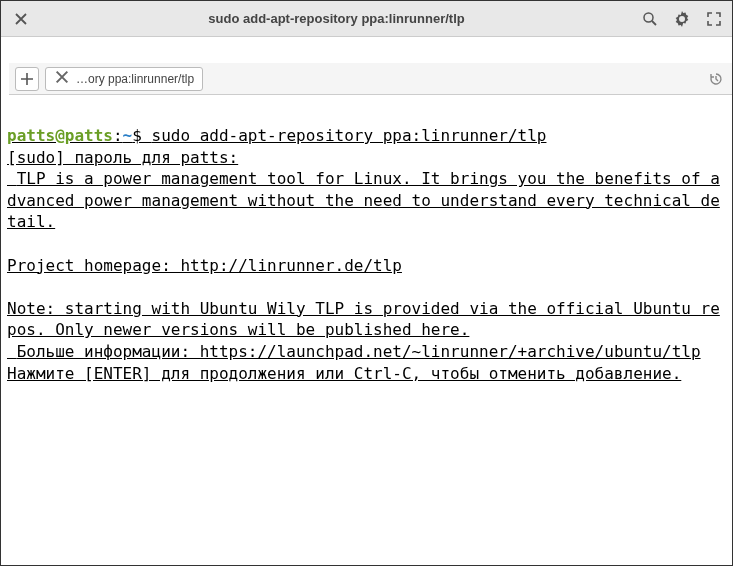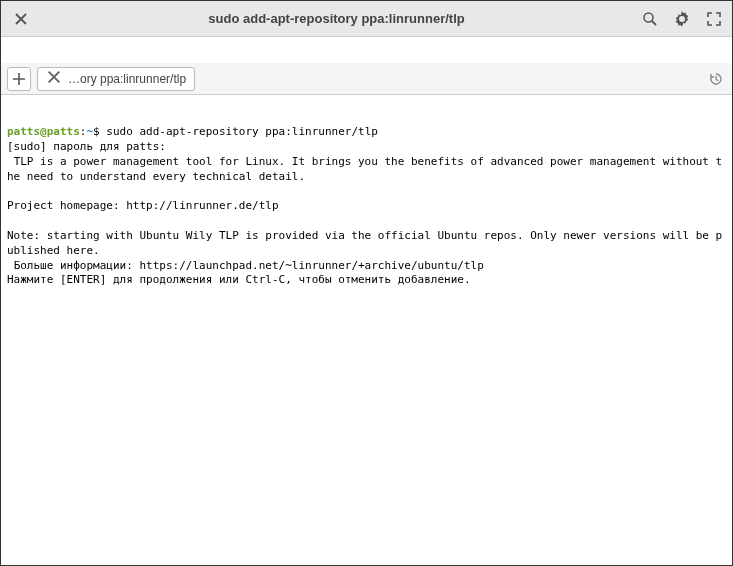--- a/index.html
+++ b/index.html
@@ -61,20 +61,21 @@
       color: #555;
       cursor: pointer;
     }
     .tabbar {
       background: #f5f5f5;
       height: 32px;
       display: flex;
       align-items: center;
       padding: 0 6px;
       border-bottom: 1px solid #ccc;
+      margin-left: 8px;
     }
     .new-tab {
       width: 24px;
       height: 24px;
       border: 1px solid #bbb;
       background: #fff;
       border-radius: 3px;
       display: flex;
       align-items: center;
       justify-content: center;
@@ -107,27 +108,28 @@
       display: flex;
       align-items: center;
       justify-content: center;
       color: #888;
       cursor: pointer;
     }
     .terminal {
       flex: 1;
       background: #fff;
       font-family: "DejaVu Sans Mono", "Liberation Mono", monospace;
-      font-size: 11px;
+      font-size: 16px;
       line-height: 1.35;
       padding: 4px 6px;
       color: #000;
       white-space: pre-wrap;
       word-break: break-all;
       overflow: hidden;
+      text-decoration: underline;
     }
     .prompt-user {
       color: #6a9e25;
       font-weight: bold;
     }
     .prompt-path {
       color: #2a7fc7;
       font-weight: bold;
     }
     .prompt-sep {

